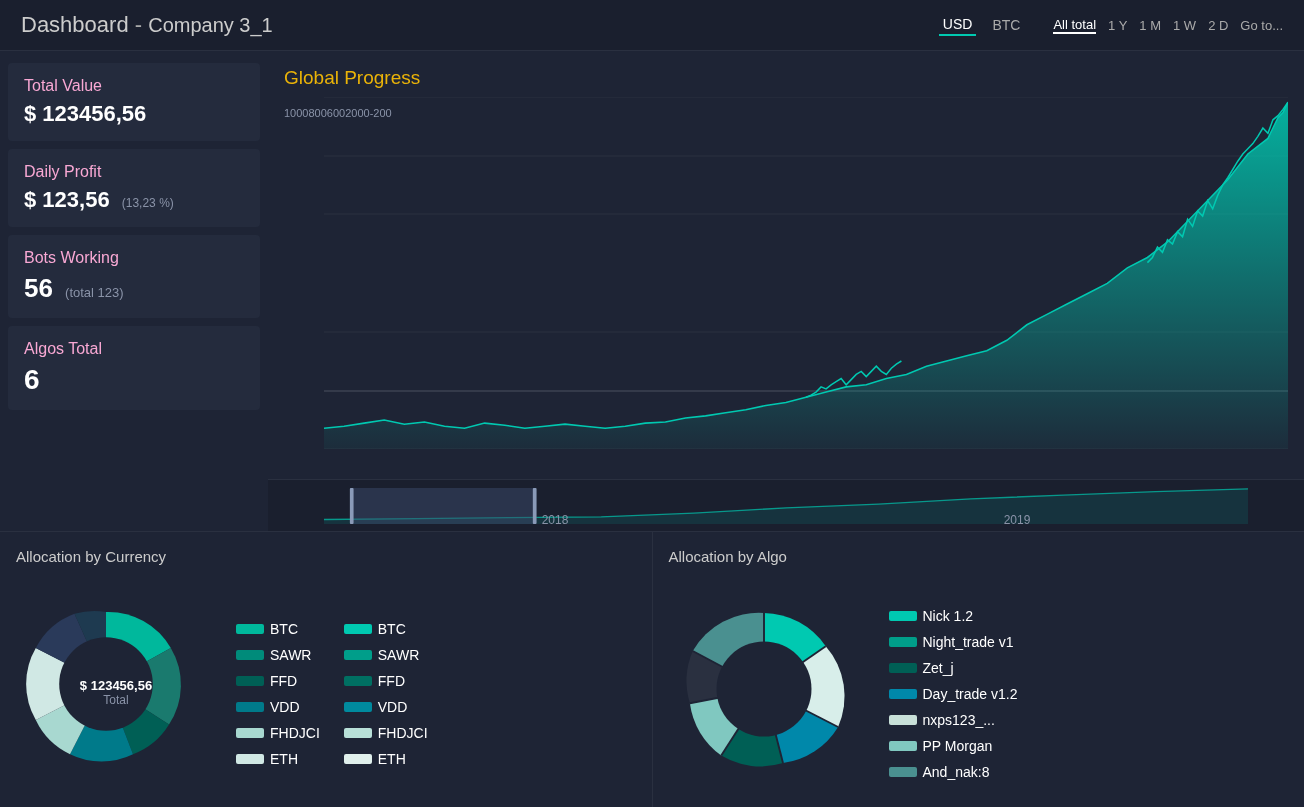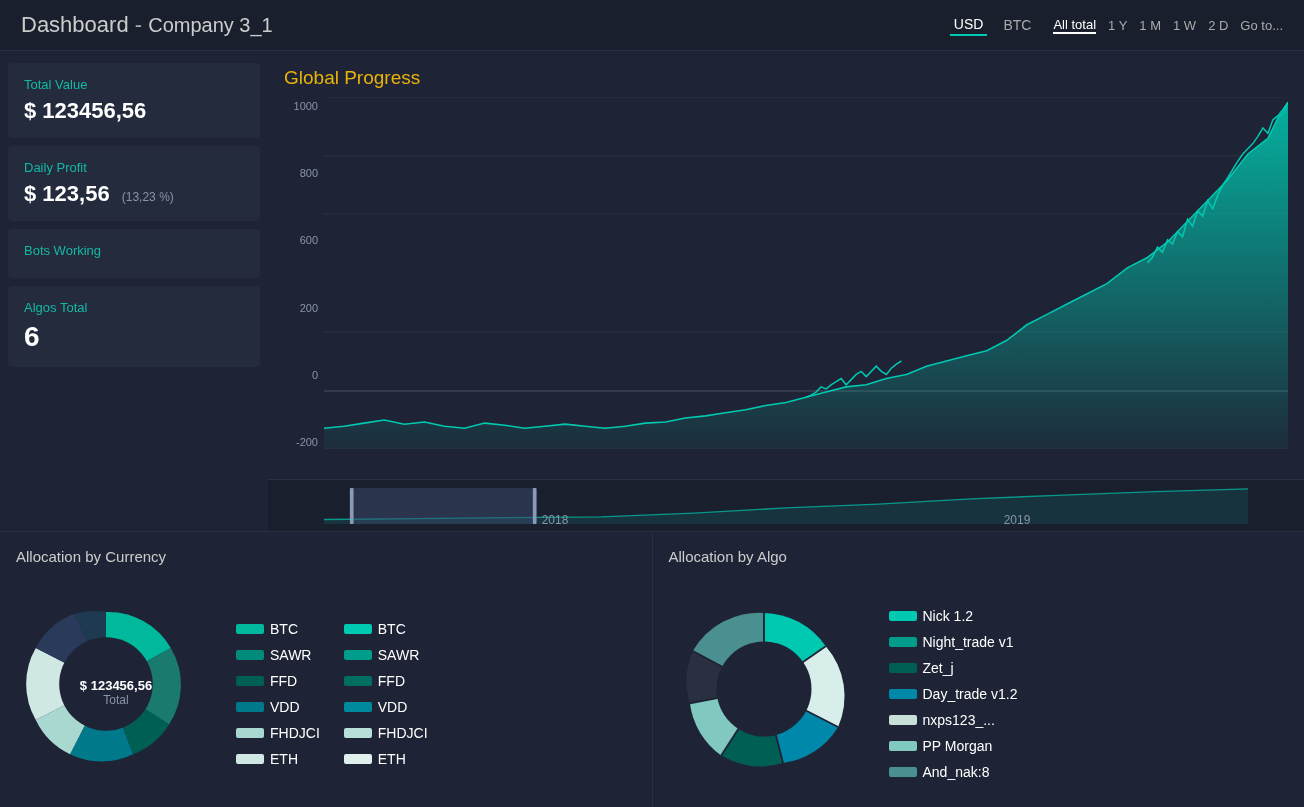--- a/index.html
+++ b/index.html
@@ -27,21 +27,21 @@
       font-weight: 700;
       color: #fff;
     }
     .header-title span {
       font-weight: 400;
       color: #ccc;
     }
     .header-right {
       display: flex;
       align-items: center;
-      gap: 18px;
+      gap: 29px;
     }
     .currency-btn {
       color: #fff;
       cursor: pointer;
       font-size: 14px;
       padding: 2px 4px;
       border-bottom: 2px solid #00c9b1;
     }
     .currency-btn.inactive {
       border-bottom: none;
@@ -88,22 +88,22 @@
       flex-direction: column;
       gap: 0;
     }
     .stat-card {
       background: #242b3d;
       margin: 4px 8px;
       padding: 14px 16px;
       border-radius: 4px;
     }
     .stat-label {
-      color: #14b8a6;
-      font-size: 13px;
+      color: #f9a8d4;
+      font-size: 16px;
       margin-bottom: 6px;
     }
     .stat-value {
       font-size: 22px;
       font-weight: 700;
       color: #fff;
     }
     .stat-sub {
       color: #8a93a8;
       font-size: 13px;
@@ -248,34 +248,38 @@
       <div class="stat-card">
         <div class="stat-label">Daily Profit</div>
         <div class="stat-value">
           <span>$ 123,56</span>
           <span class="stat-sub" style="font-size:12px;margin-left:6px;">(13,23 %)</span>
         </div>
       </div>
 
       <div class="stat-card">
         <div class="stat-label">Bots Working</div>
+        <div class="stat-value">
+          <span style="font-size:26px;">56</span>
+          <span class="stat-sub" style="font-size:13px;margin-left:6px;">(total 123)</span>
+        </div>
       </div>
 
       <div class="stat-card">
         <div class="stat-label">Algos Total</div>
         <div class="stat-value-large">6</div>
       </div>
     </div>
 
     <div class="chart-panel">
       <div class="chart-title">Global Progress</div>
 
       <div class="chart-area" style="position:relative;flex:1;">
 
-        <div style="position:absolute;left:0;top:1px;height:calc(100% - 30px);display:flex;flex-direction:column;justify-content:space-between;color:#8a93a8;font-size:11px;padding:2px 0;z-index:2;width:40px;text-align:right;padding-right:6px;">
+        <div style="position:absolute;left:0;top:8px;height:calc(100% - 30px);display:flex;flex-direction:row;justify-content:space-between;color:#8a93a8;font-size:11px;padding:2px 0;z-index:2;width:40px;text-align:right;padding-right:6px;">
           <span>1000</span>
           <span>800</span>
           <span>600</span>
           <span>200</span>
           <span>0</span>
           <span>-200</span>
         </div>
 
         <svg viewBox="0 0 960 340" preserveAspectRatio="none" style="position:absolute;left:40px;top:0;width:calc(100% - 40px);height:calc(100% - 30px);">
           <defs>

